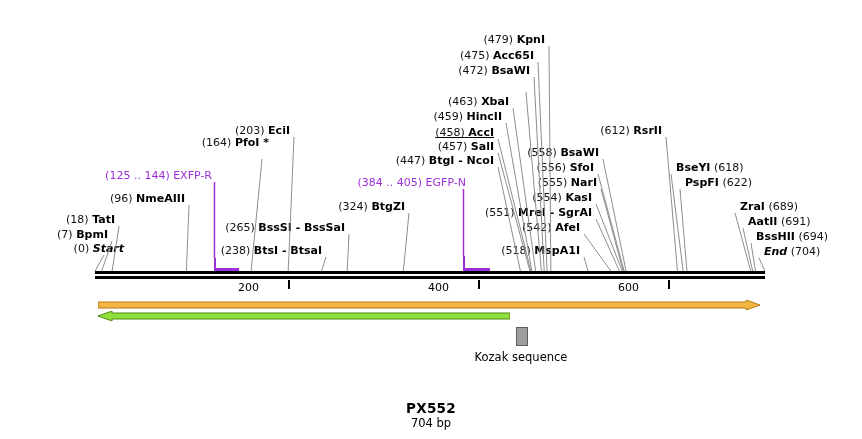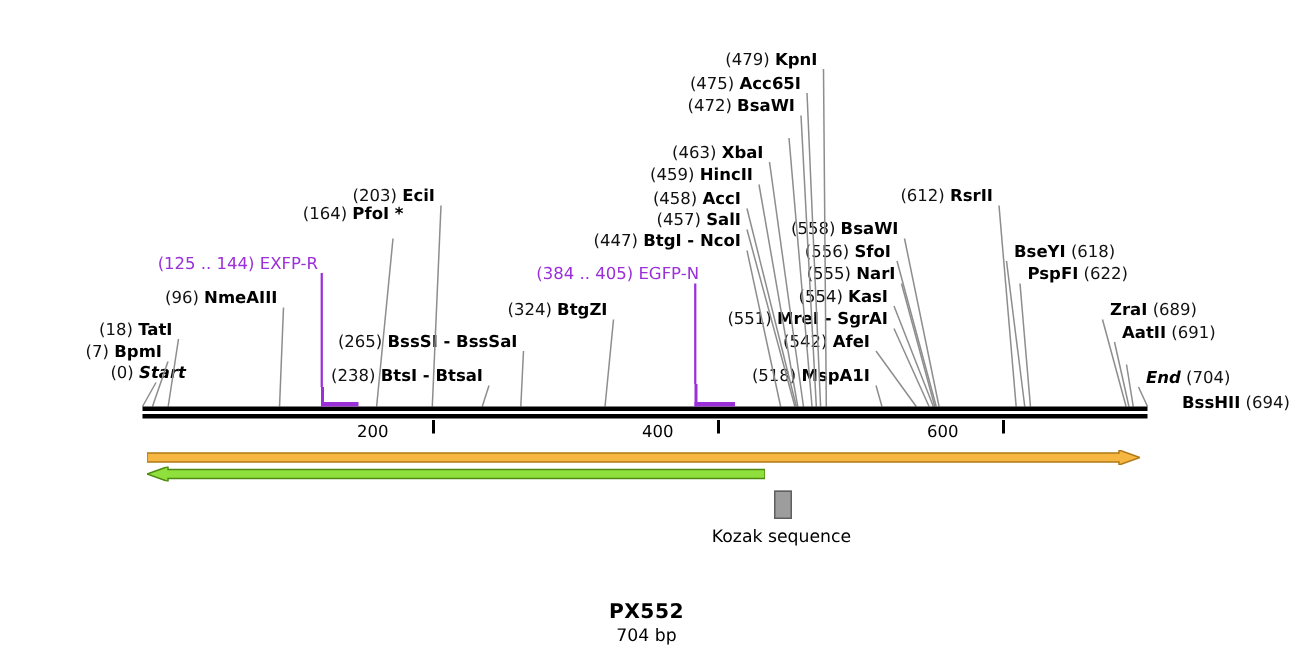--- a/index.html
+++ b/index.html
@@ -142,21 +142,21 @@
     <span class="nm">BtgZI</span>
   </div>
   <div class="lbl right" style="left:0px; top:155px; width:494px;">
     <span class="pos">(447)</span>
     <span class="nm">BtgI - NcoI</span>
   </div>
   <div class="lbl right" style="left:0px; top:141px; width:494px;">
     <span class="pos">(457)</span>
     <span class="nm">SalI</span>
   </div>
-  <div class="lbl right" style="left:0px; top:127px; width:494px;">
+  <div class="lbl right" style="left:0px; top:127px; width:494px;text-decoration:underline;">
     <span class="pos">(458)</span>
     <span class="nm">AccI</span>
   </div>
   <div class="lbl right" style="left:0px; top:111px; width:502px;">
     <span class="pos">(459)</span>
     <span class="nm">HincII</span>
   </div>
   <div class="lbl right" style="left:0px; top:96px; width:509px;">
     <span class="pos">(463)</span>
     <span class="nm">XbaI</span>
@@ -224,21 +224,21 @@
     <span class="pos">(622)</span>
   </div>
   <div class="lbl" style="left:740px; top:201px;">
     <span class="nm">ZraI</span>
     <span class="pos">(689)</span>
   </div>
   <div class="lbl" style="left:748px; top:216px;">
     <span class="nm">AatII</span>
     <span class="pos">(691)</span>
   </div>
-  <div class="lbl" style="left:788px; top:231px;margin-top:32px;">
+  <div class="lbl" style="left:756px; top:231px;">
     <span class="nm">BssHII</span>
     <span class="pos">(694)</span>
   </div>
   <div class="lbl" style="left:764px; top:246px;">
     <span class="nm ital">End</span>
     <span class="pos">(704)</span>
   </div>
 
   <svg id="connectors" width="862" height="439" style="position:absolute;left:0;top:0;pointer-events:none;">
       <line x1="104" y1="255" x2="95" y2="271" stroke="#8d8d8d" stroke-width="1"></line>

